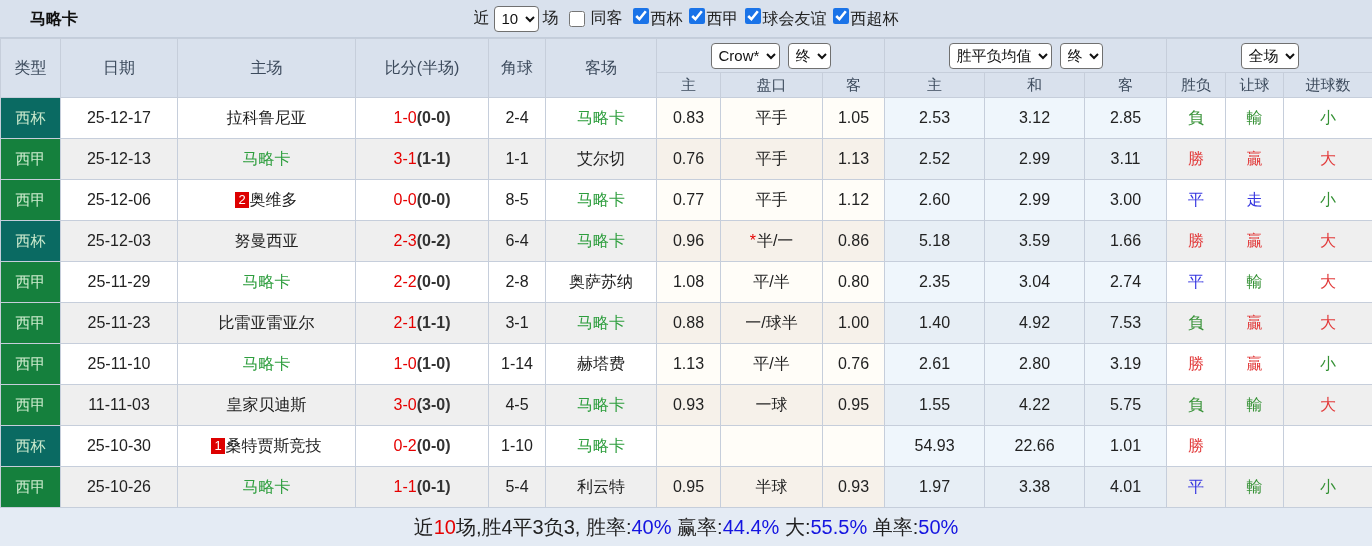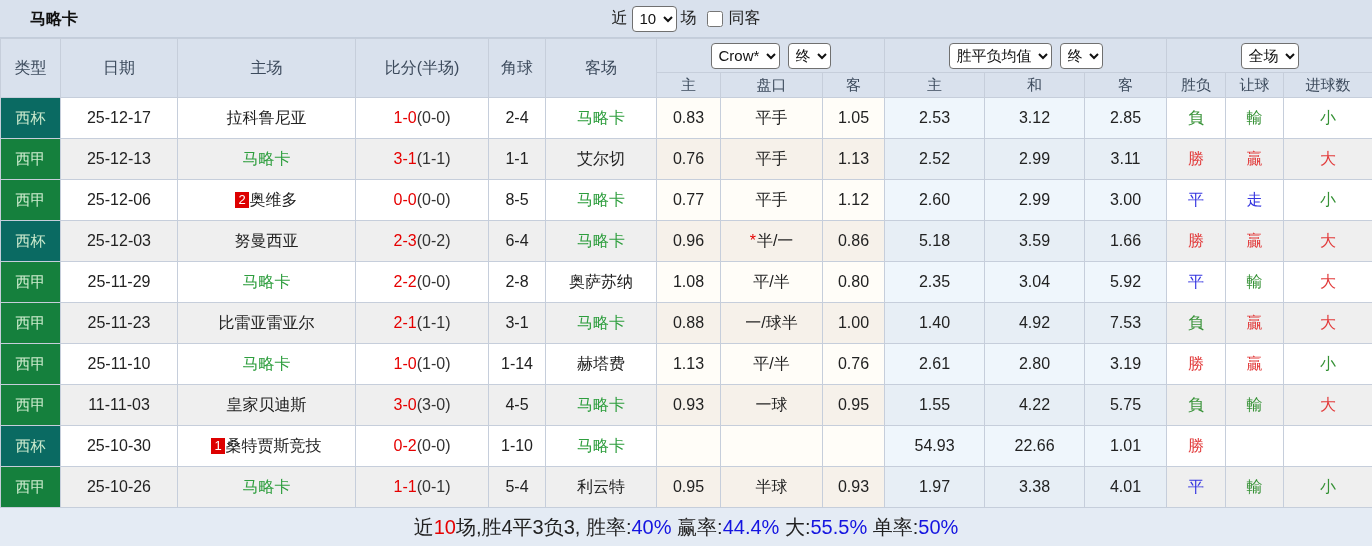--- a/index.html
+++ b/index.html
@@ -55,21 +55,21 @@
   tbody tr.even { background:#efefef; }
   tbody tr.odd  td.ac { background:#fffdf8; }
   tbody tr.even td.ac { background:#f6f1ea; }
   tbody tr.odd  td.ec { background:#eff6fc;margin-top:44px; }
   tbody tr.even td.ec { background:#e7eef5; }
   td.type { color:#cfeccf; font-size:15px; }
   td.type.cup    { background:#0a6a62; }
   td.type.league { background:#15803d; }
   .team-self { color:#2e9e3e; }
   .score { color:#e60000; }
-  .half  { color:#333; }
+  .half  { color:#333;font-weight:bold; }
   .num-badge {
     display:inline-block; background:#dd0000; color:#fff;
     font-size:13px; line-height:16px; padding:0 3px; margin-right:1px;
     vertical-align:1px;
   }
   .star { color:#e60000; margin-right:1px; }
   .c-red   { color:#e23b3b; }
   .c-green { color:#359135; }
   .c-blue  { color:#3434e0; }
   
@@ -87,20 +87,21 @@
 <div class="topbar">
   <span class="title">马略卡</span>
   <div class="controls">
     <span class="ctl-label">近</span>
     <select>
       <option>10</option>
     </select>
     <span class="ctl-label">场</span>
     <input type="checkbox" style="">
     <span class="ctl-label">同客</span>
+    <span id="filter-boxes"><input type="checkbox" checked="" style=""><span class="ctl-label">西杯</span><input type="checkbox" checked="" style=""><span class="ctl-label">西甲</span><input type="checkbox" checked="" style=""><span class="ctl-label">球会友谊</span><input type="checkbox" checked="" style=""><span class="ctl-label">西超杯</span></span>
   </div>
 </div>
 
 <table>
   <colgroup>
     <col style="width:60px">
       <col style="width:117px">
       <col style="width:178px">
     <col style="width:133px">
       <col style="width:57px">
@@ -227,21 +228,21 @@
         <td>25-11-29</td>
         <td><span class="team-self">马略卡</span></td>
         <td><span class="score">2-2</span><span class="half">(0-0)</span></td>
         <td>2-8</td>
         <td><span>奥萨苏纳</span></td>
         <td class="ac">1.08</td>
         <td class="ac"><span>平/半</span></td>
         <td class="ac">0.80</td>
         <td class="ec">2.35</td>
         <td class="ec">3.04</td>
-        <td class="ec">5.92</td>
+        <td class="ec">2.74</td>
         <td class="c-blue">平</td>
         <td class="c-green">輸</td>
         <td class="c-red">大</td>
       </tr>
       <tr class="even">
         <td class="type league">西甲</td>
         <td>25-11-23</td>
         <td><span>比雷亚雷亚尔</span></td>
         <td><span class="score">2-1</span><span class="half">(1-1)</span></td>
         <td>3-1</td>

